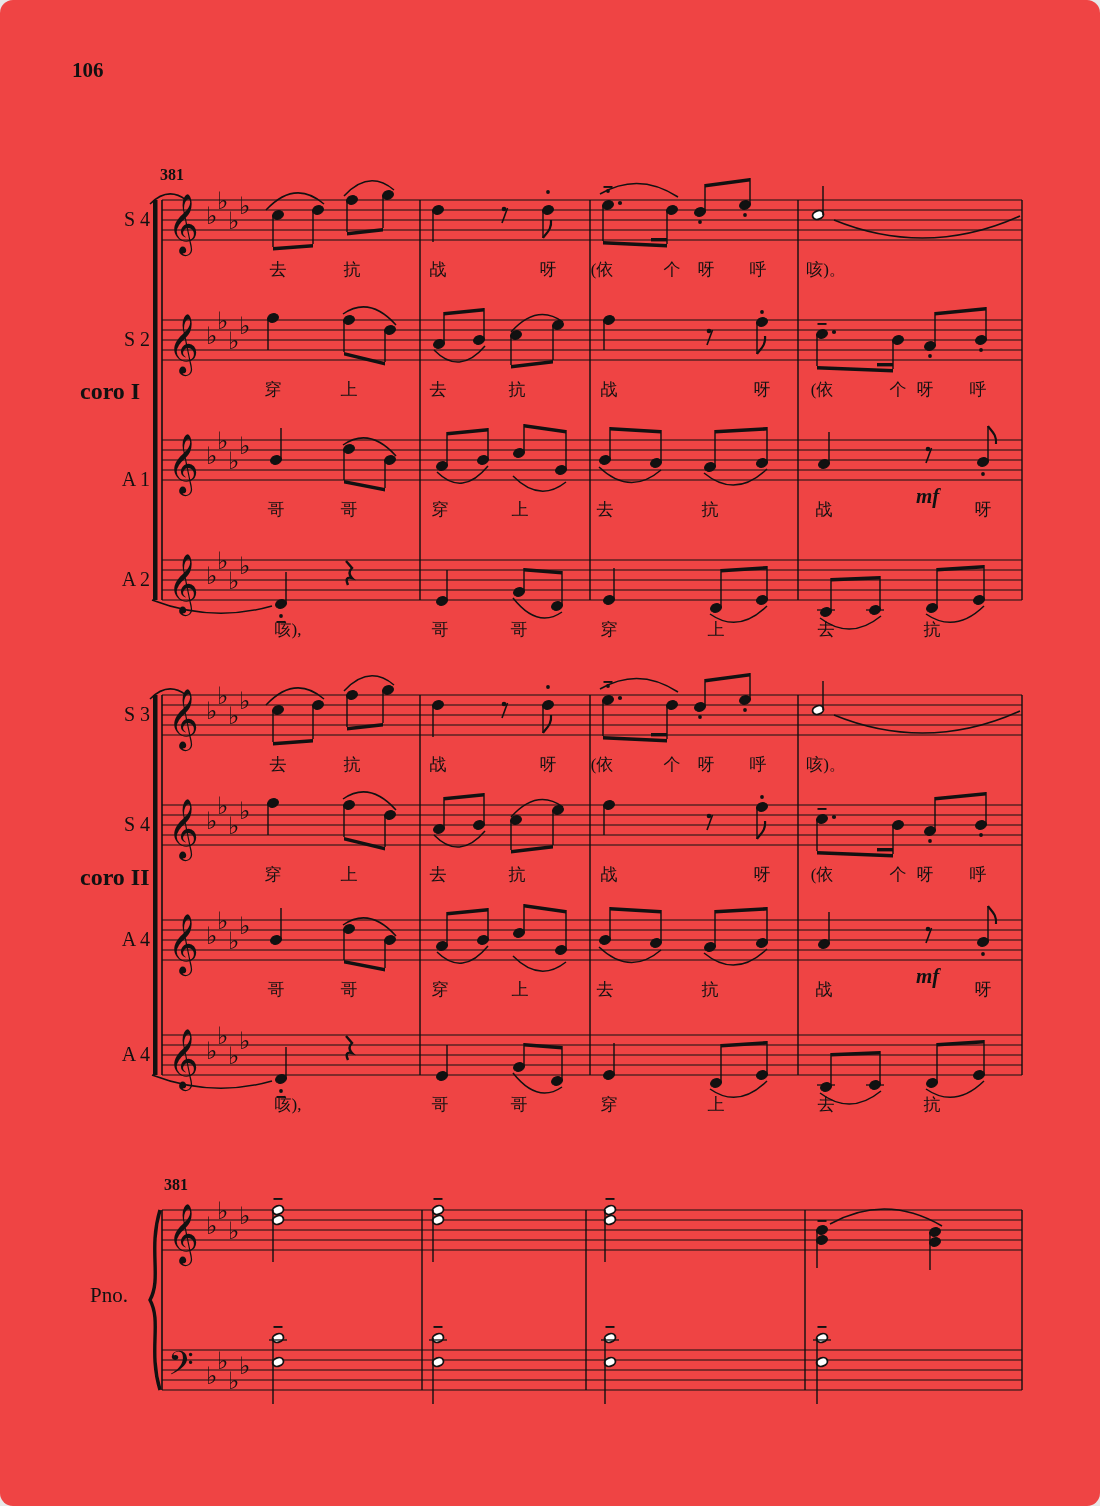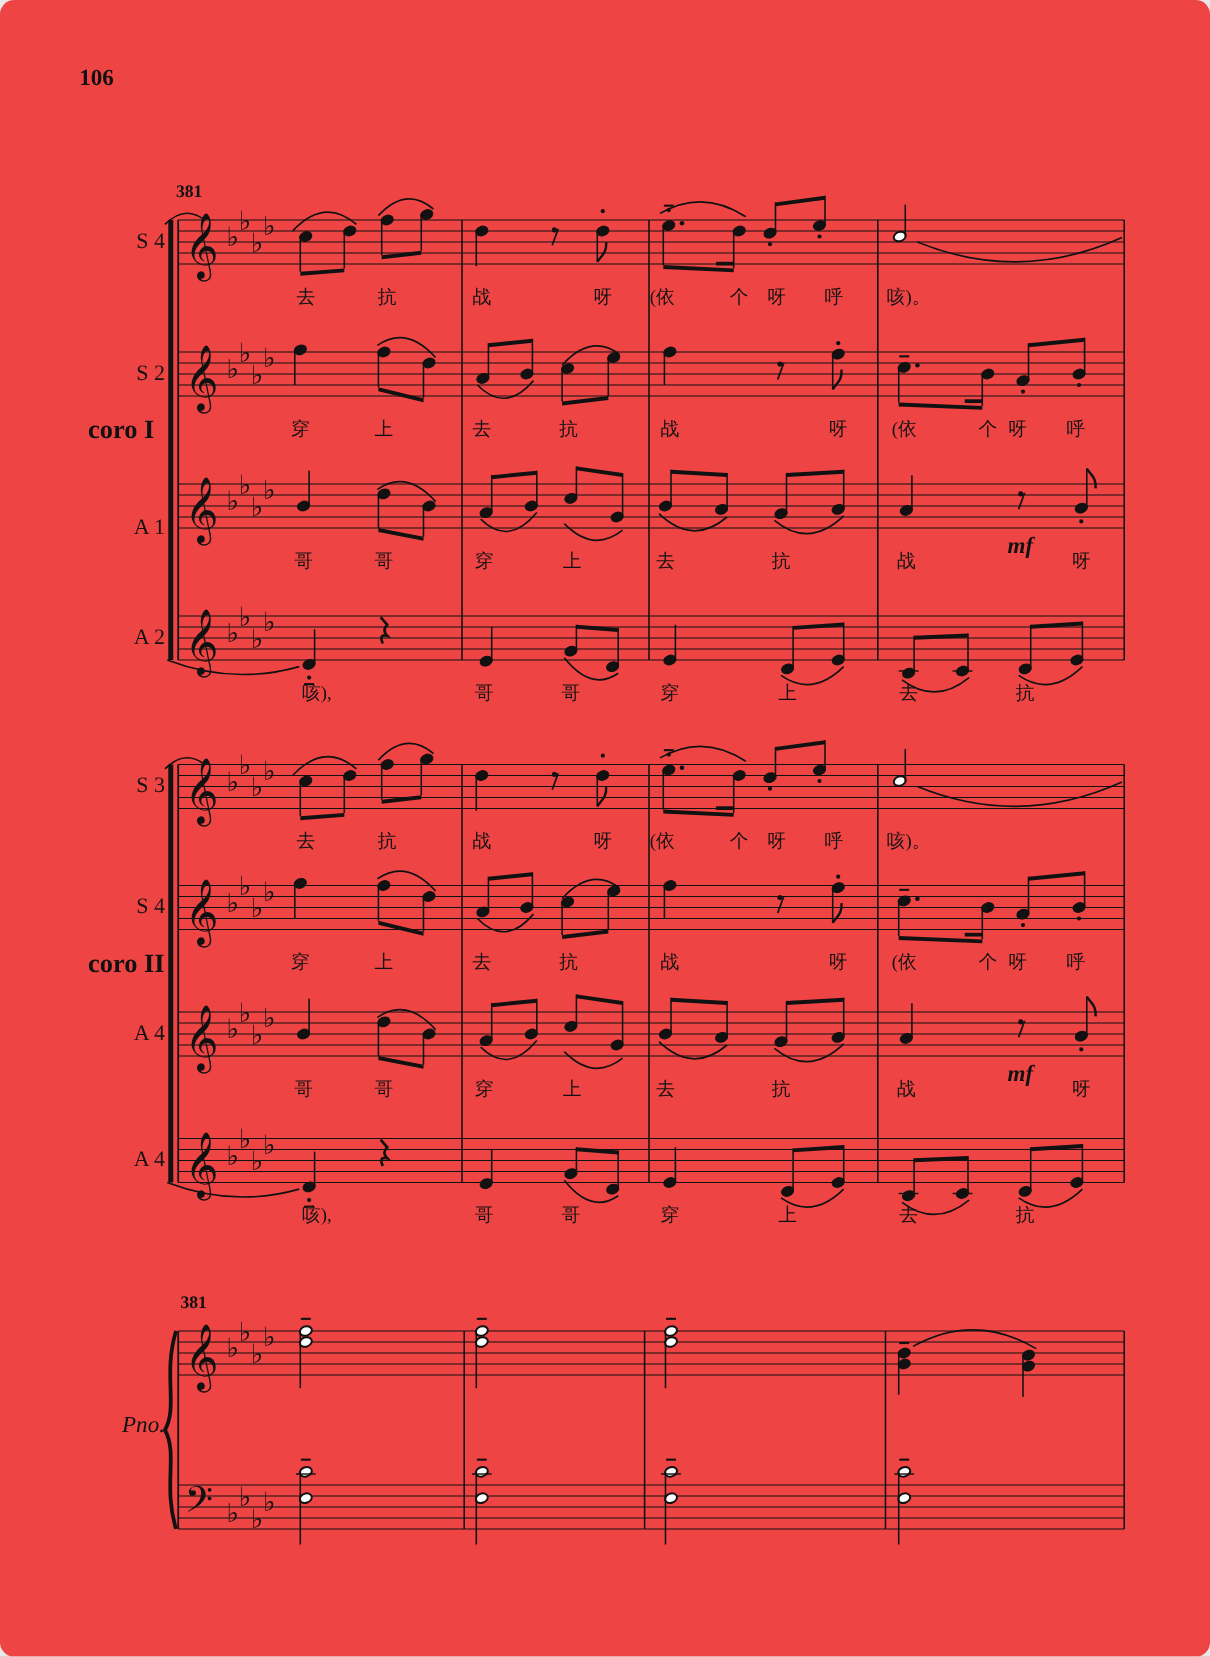--- a/index.html
+++ b/index.html
@@ -4,21 +4,21 @@
 <style>
   html,body{margin:0;padding:0;background:#e8e8e8;}
   .page{position:relative;width:1100px;height:1506px;background:#ef4444;overflow:hidden;
         font-family:"Liberation Serif","DejaVu Serif",serif;color:#111;border-radius:13px;}
   .abs{position:absolute;}
   .page-number{font-weight:bold;font-size:21px;}
   .header-block{left:140px;top:36px;width:920px;text-align:center;}
   .header-line{font-size:21px;line-height:30px;letter-spacing:1px;white-space:nowrap;}
   .staff-label{font-size:20px;width:60px;text-align:right;}
   .group-label{font-weight:bold;font-size:24px;}
-  .pno-label{font-size:21px;width:60px;text-align:right;font-style:italic;}
+  .pno-label{font-size:21px;width:60px;}
   .measure-number{font-weight:bold;font-size:16px;}
   .lyric{font-size:17px;width:80px;margin-left:-40px;text-align:center;white-space:nowrap;}
   .dyn{font-weight:bold;font-style:italic;font-size:21px;}
   svg{position:absolute;left:0;top:0;}
 </style>
 </head>
 <body>
 
 <div class="page">
   <div class="abs page-number" style="left:72px;top:58px;">106</div>

